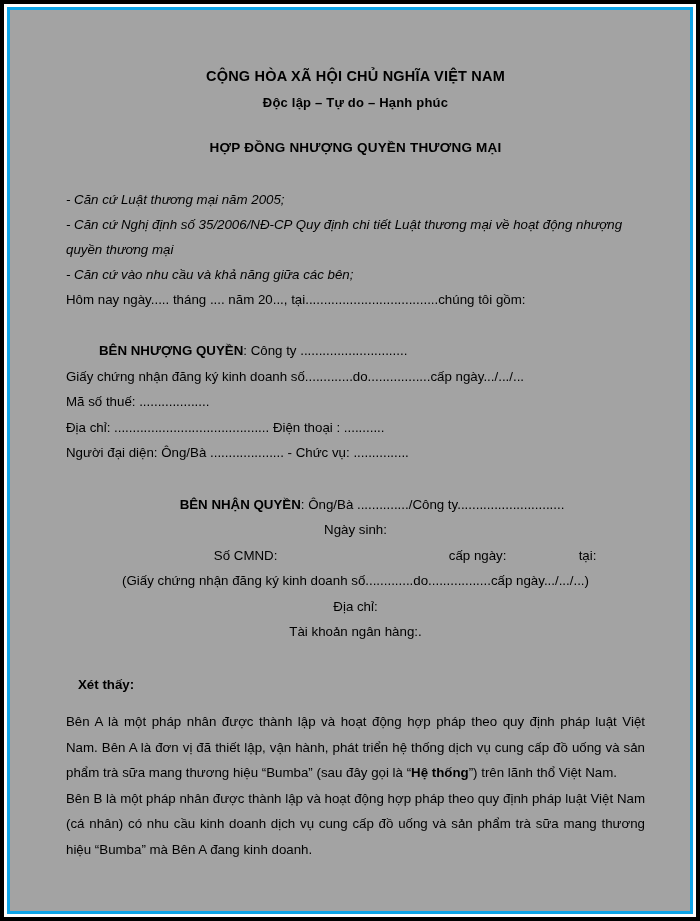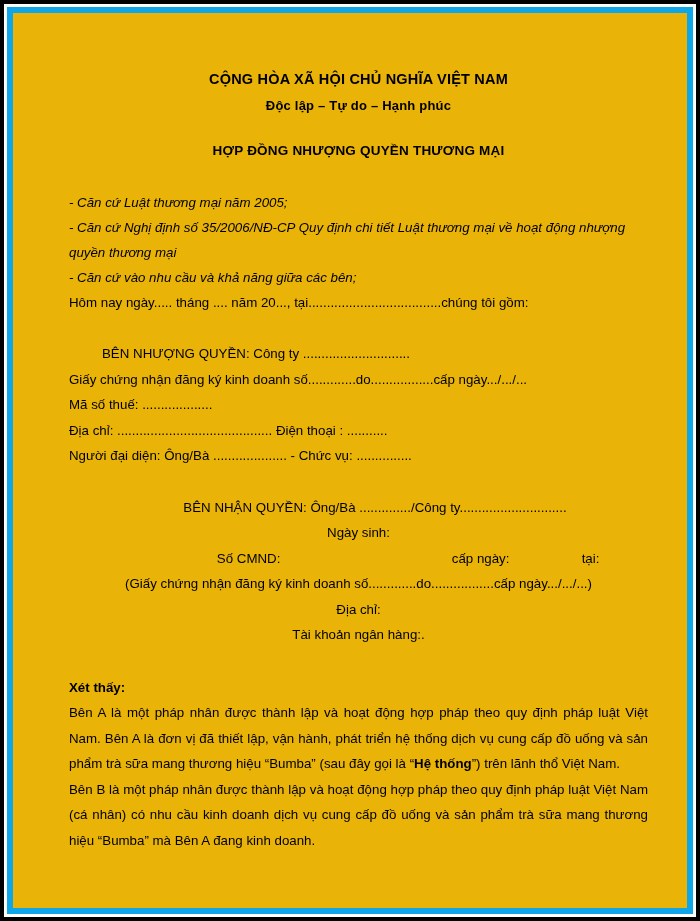--- a/index.html
+++ b/index.html
@@ -23,22 +23,22 @@
     height: 921px;
     border: 4px solid #000000;
     background: #ffffff;
   }
   #page-inner {
     position: absolute;
     left: 3px;
     top: 3px;
     right: 3px;
     bottom: 3px;
-    border: 6px solid #0ea5e9;
-    background: #eab308;
+    border: 3px solid #0ea5e9;
+    background: #a3a3a3;
     box-sizing: border-box;
     overflow: hidden;
   }
   #content {
     position: absolute;
     left: 56px;
     top: 0;
     width: 579px;
     height: 100%;
     box-sizing: border-box;
@@ -65,31 +65,31 @@
   .preamble p { margin: 0; }
 
   
   .party {
     font-size: 13.3px;
     line-height: 25.5px;
   }
   .party p { margin: 0; }
   .party-a { margin-top: 26px; }
   .party-b { margin-top: 26px; text-align: center; }
-  .party .lbl { font-weight: normal; padding-left: 33px; }
+  .party .lbl { font-weight: bold; padding-left: 33px; }
 
   
   .recitals {
     margin-top: 27px;
     font-size: 13.3px;
     line-height: 25.5px;
   }
   .recitals .sub-head {
     font-weight: bold;
-    margin: 0;
+    margin: 12px;
   }
   .recitals p.body {
     margin: 0;
     text-align: justify;
     text-justify: inter-word;
   }
   .recitals b { font-weight: bold; }
 </style>
 </head>
 <body>

